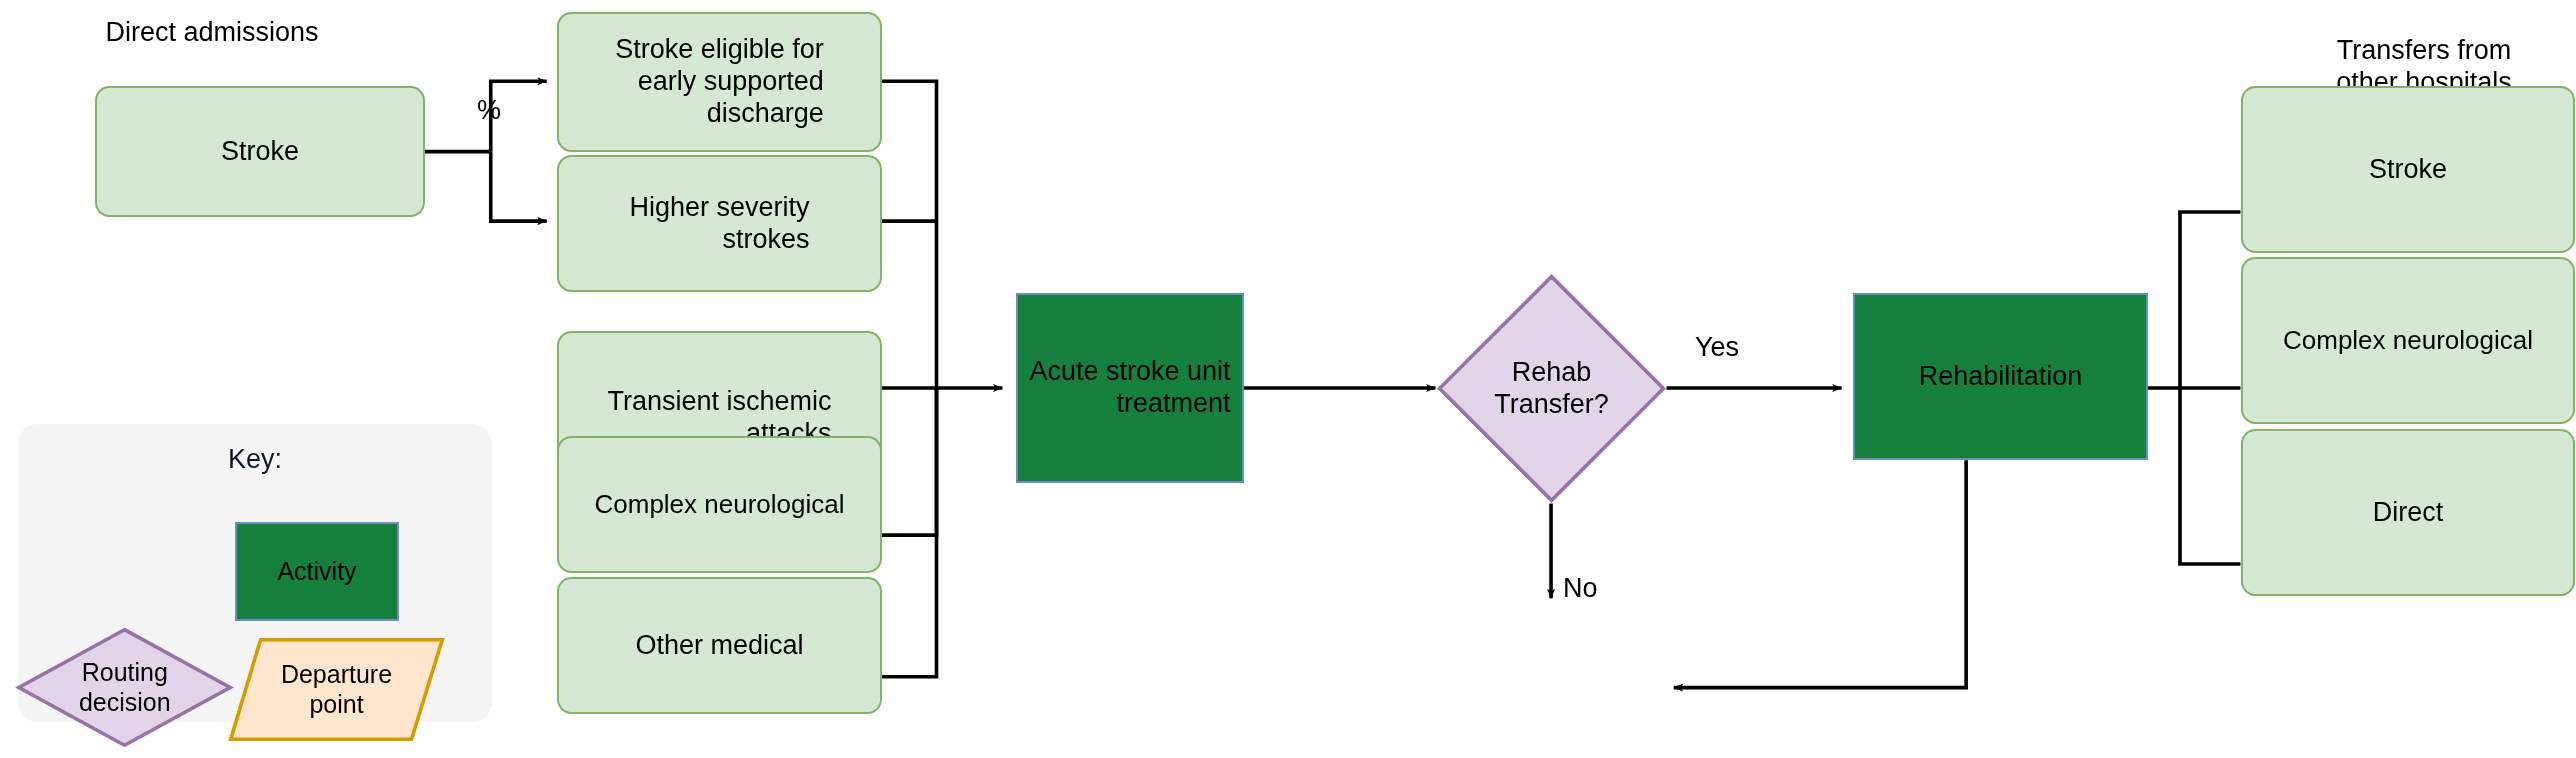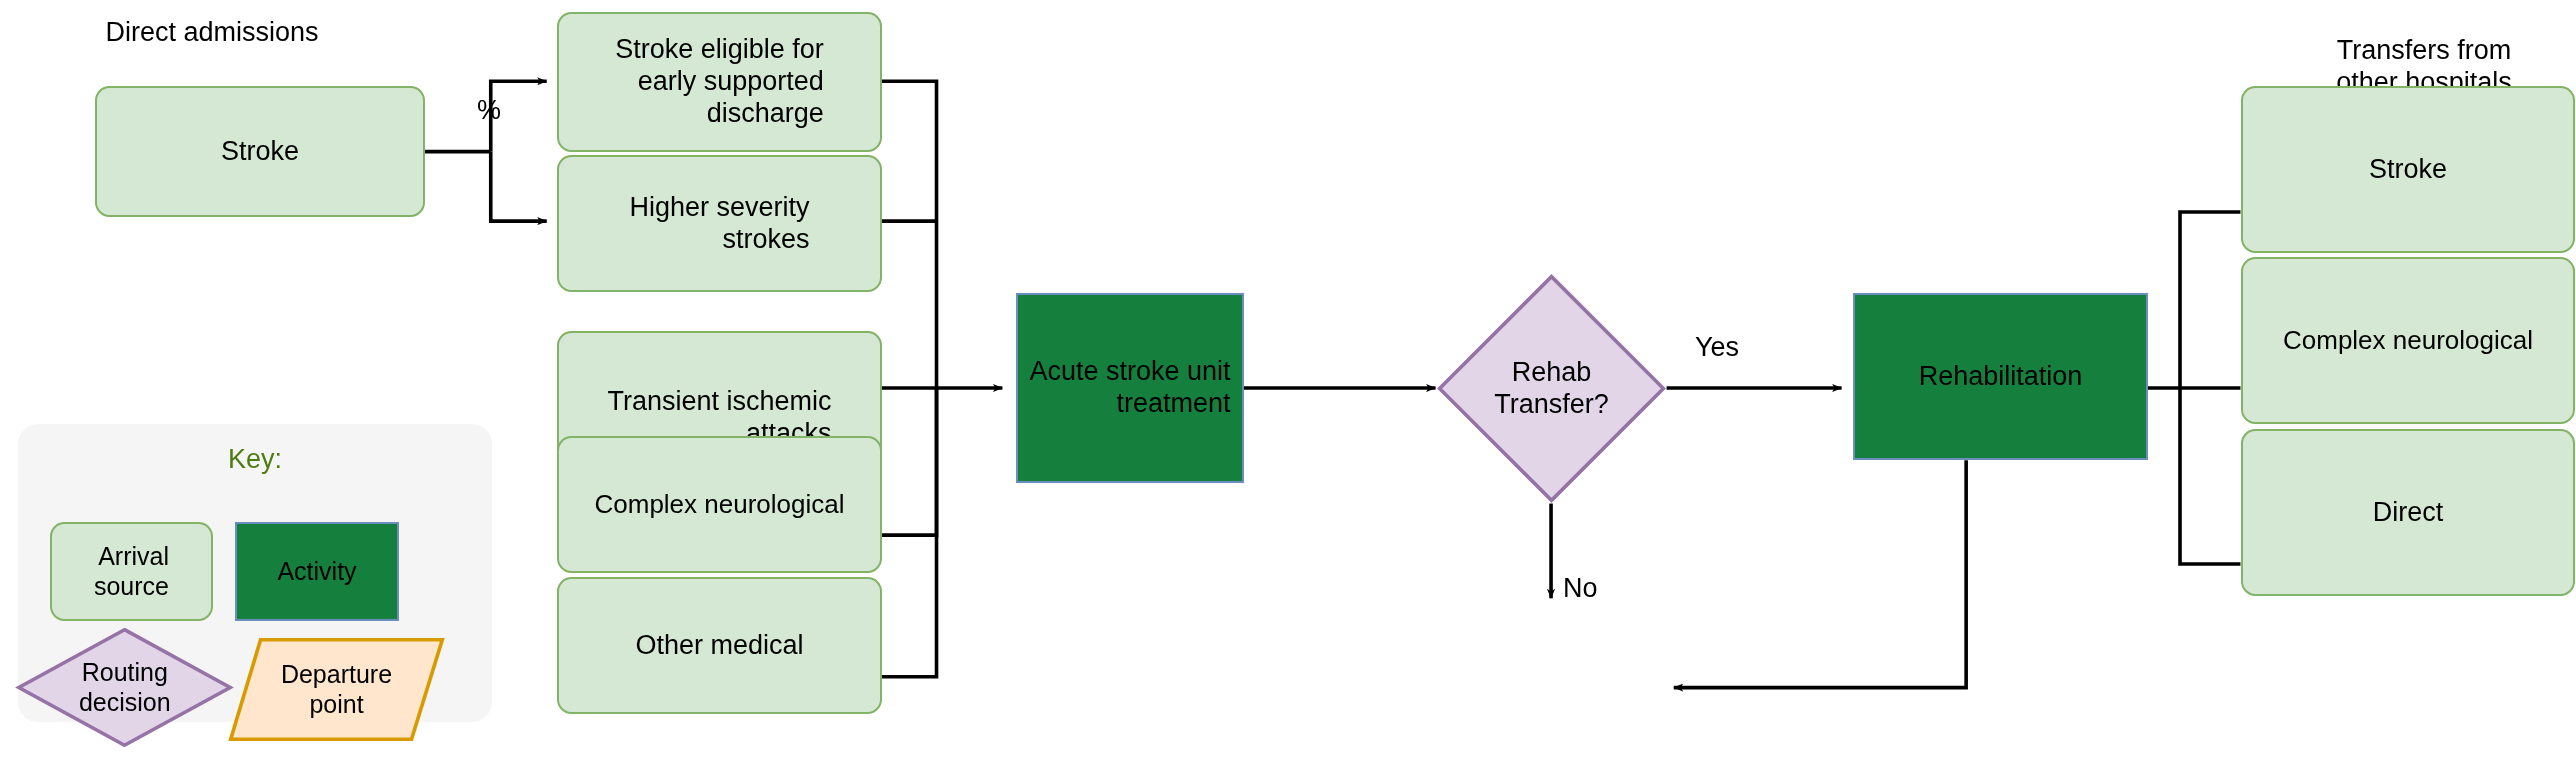--- a/index.html
+++ b/index.html
@@ -48,21 +48,21 @@
     font-size: 27px;
   }
   .keybox {
     position: absolute;
     background: #f5f5f5;
     border-radius: 20px;
   }
   .key-title {
     position: absolute;
     font-size: 27px;
-    color: #4d7c0f;
+    color: #0f172a;
     text-align: center;
     width: 100%;
   }
   .caption {
     position: absolute;
     font-size: 27px;
     color: #000000;
     text-align: center;
     line-height: 1.2;
   }
@@ -202,24 +202,20 @@
   </div>
 
   <div class="node arrival" style="left:2241px; top:429px; width:334px; height:167px;">
     <span>Direct</span>
   </div>
 
   <div class="keybox" style="left:18px; top:424px; width:474px; height:298px;"></div>
 
   <div class="key-title" style="left:18px; top:444px; width:474px;">Key:</div>
 
-  <div class="node arrival" style="left:50px; top:522px; width:163px; height:99px; white-space:pre-line; font-size:25px;">
-    <span>Arrival
-source</span>
-  </div>
 
   <div class="node activity" style="left:235px; top:522px; width:164px; height:99px; font-size:25px;">
     <span>Activity</span>
   </div>
 
   <div class="shape-wrap" style="left:16.3px; top:627px; width:217px; height:121px;">
     <svg width="217" height="121" viewBox="0 0 240 134">
       <polygon points="120,3 237,67 120,131 3,67" fill="#e1d5e7" stroke="#9673a6" stroke-width="4"></polygon>
     </svg>
     <div class="shape-text key-shape-text" style="white-space:pre-line;">Routing

